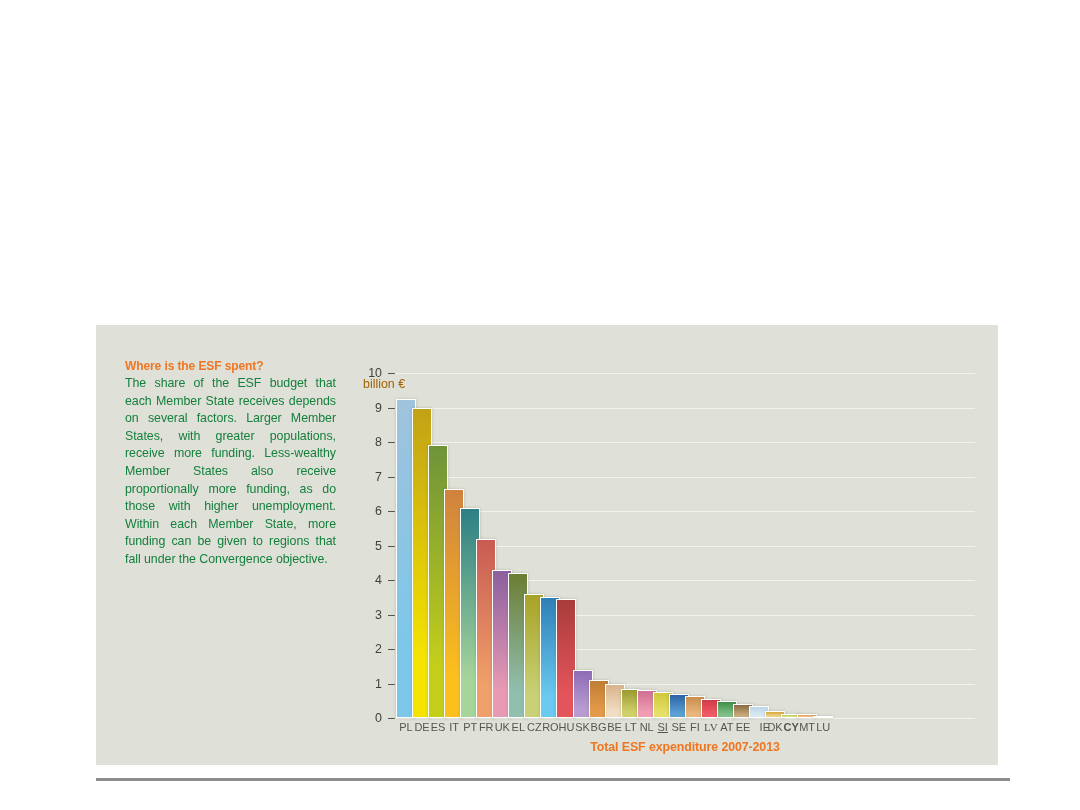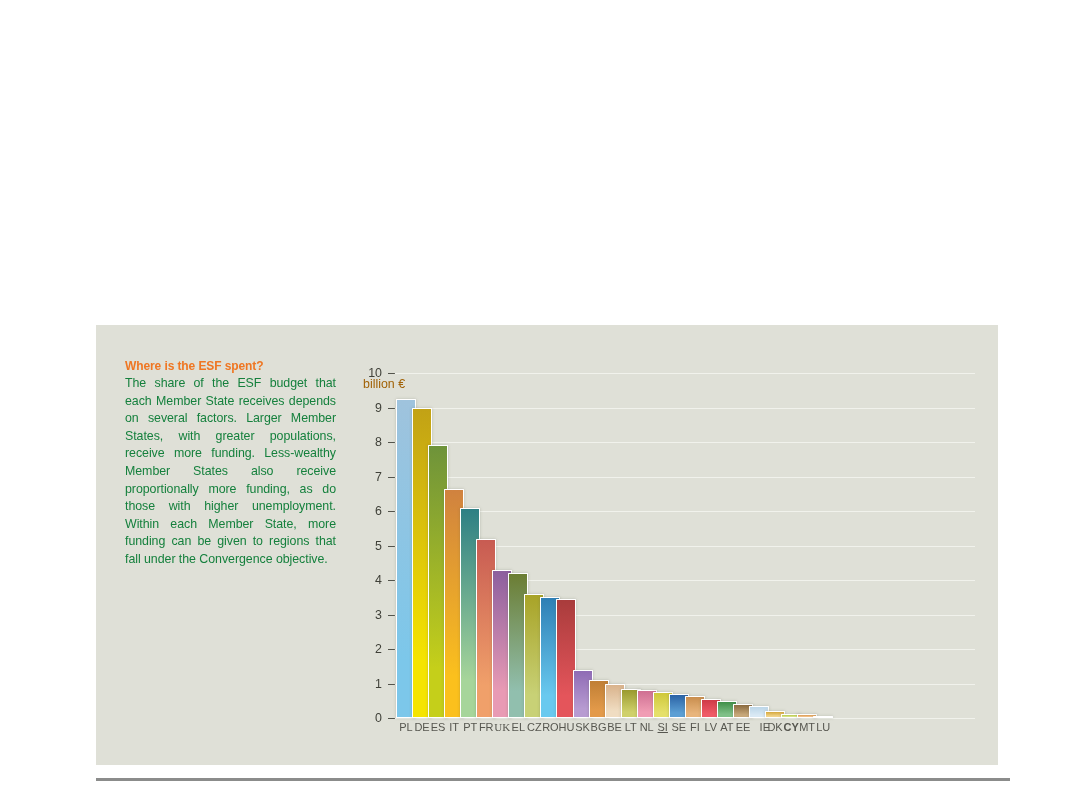--- a/index.html
+++ b/index.html
@@ -259,40 +259,41 @@
             <div class="bar" title="LU 0.07" style="height: 2.415px; background: linear-gradient(rgb(90, 140, 153) 0%, rgb(159, 195, 204) 82%, rgb(159, 195, 204) 100%);"></div>
           </div>
         </div>
       <div class="xlabel-row" id="xlabels">
           <div class="xlabel" style="left: 0px;">PL</div>
           <div class="xlabel" style="left: 16.0462px;">DE</div>
           <div class="xlabel" style="left: 32.0923px;">ES</div>
           <div class="xlabel" style="left: 48.1385px;">IT</div>
           <div class="xlabel" style="left: 64.1846px;">PT</div>
           <div class="xlabel" style="left: 80.2308px;">FR</div>
-          <div class="xlabel" style="left: 96.2769px; font-family: Liberation Serif, serif;">UK</div>
+          <div class="xlabel" style="left: 96.2769px;">UK</div>
           <div class="xlabel" style="left: 112.323px;">EL</div>
           <div class="xlabel" style="left: 128.369px;">CZ</div>
           <div class="xlabel" style="left: 144.415px;">RO</div>
           <div class="xlabel" style="left: 160.462px;">HU</div>
           <div class="xlabel" style="left: 176.508px;">SK</div>
           <div class="xlabel" style="left: 192.554px;">BG</div>
           <div class="xlabel" style="left: 208.6px;">BE</div>
           <div class="xlabel" style="left: 224.646px;">LT</div>
           <div class="xlabel" style="left: 240.692px;">NL</div>
           <div class="xlabel" style="left: 256.738px; text-decoration: underline;">SI</div>
           <div class="xlabel" style="left: 272.785px;">SE</div>
           <div class="xlabel" style="left: 288.831px;">FI</div>
-          <div class="xlabel" style="left: 304.877px;">LV</div>
+          <div class="xlabel" style="left: 304.877px; font-family: Liberation Serif, serif;">LV</div>
           <div class="xlabel" style="left: 320.923px;">AT</div>
           <div class="xlabel" style="left: 336.969px;">EE</div>
           <div class="xlabel" style="left: 353.015px; text-align: right;">IE</div>
           <div class="xlabel" style="left: 369.062px;">DK</div>
           <div class="xlabel" style="left: 385.108px; font-weight: bold;">CY</div>
           <div class="xlabel" style="left: 401.154px;">MT</div>
           <div class="xlabel" style="left: 417.2px;">LU</div>
         </div>
     </div>
 
+    <div id="chart-title">Total ESF expenditure 2007-2013</div>
   </div>
 </div>
 
 <div id="footer-rule"></div>
 
 </body></html>

